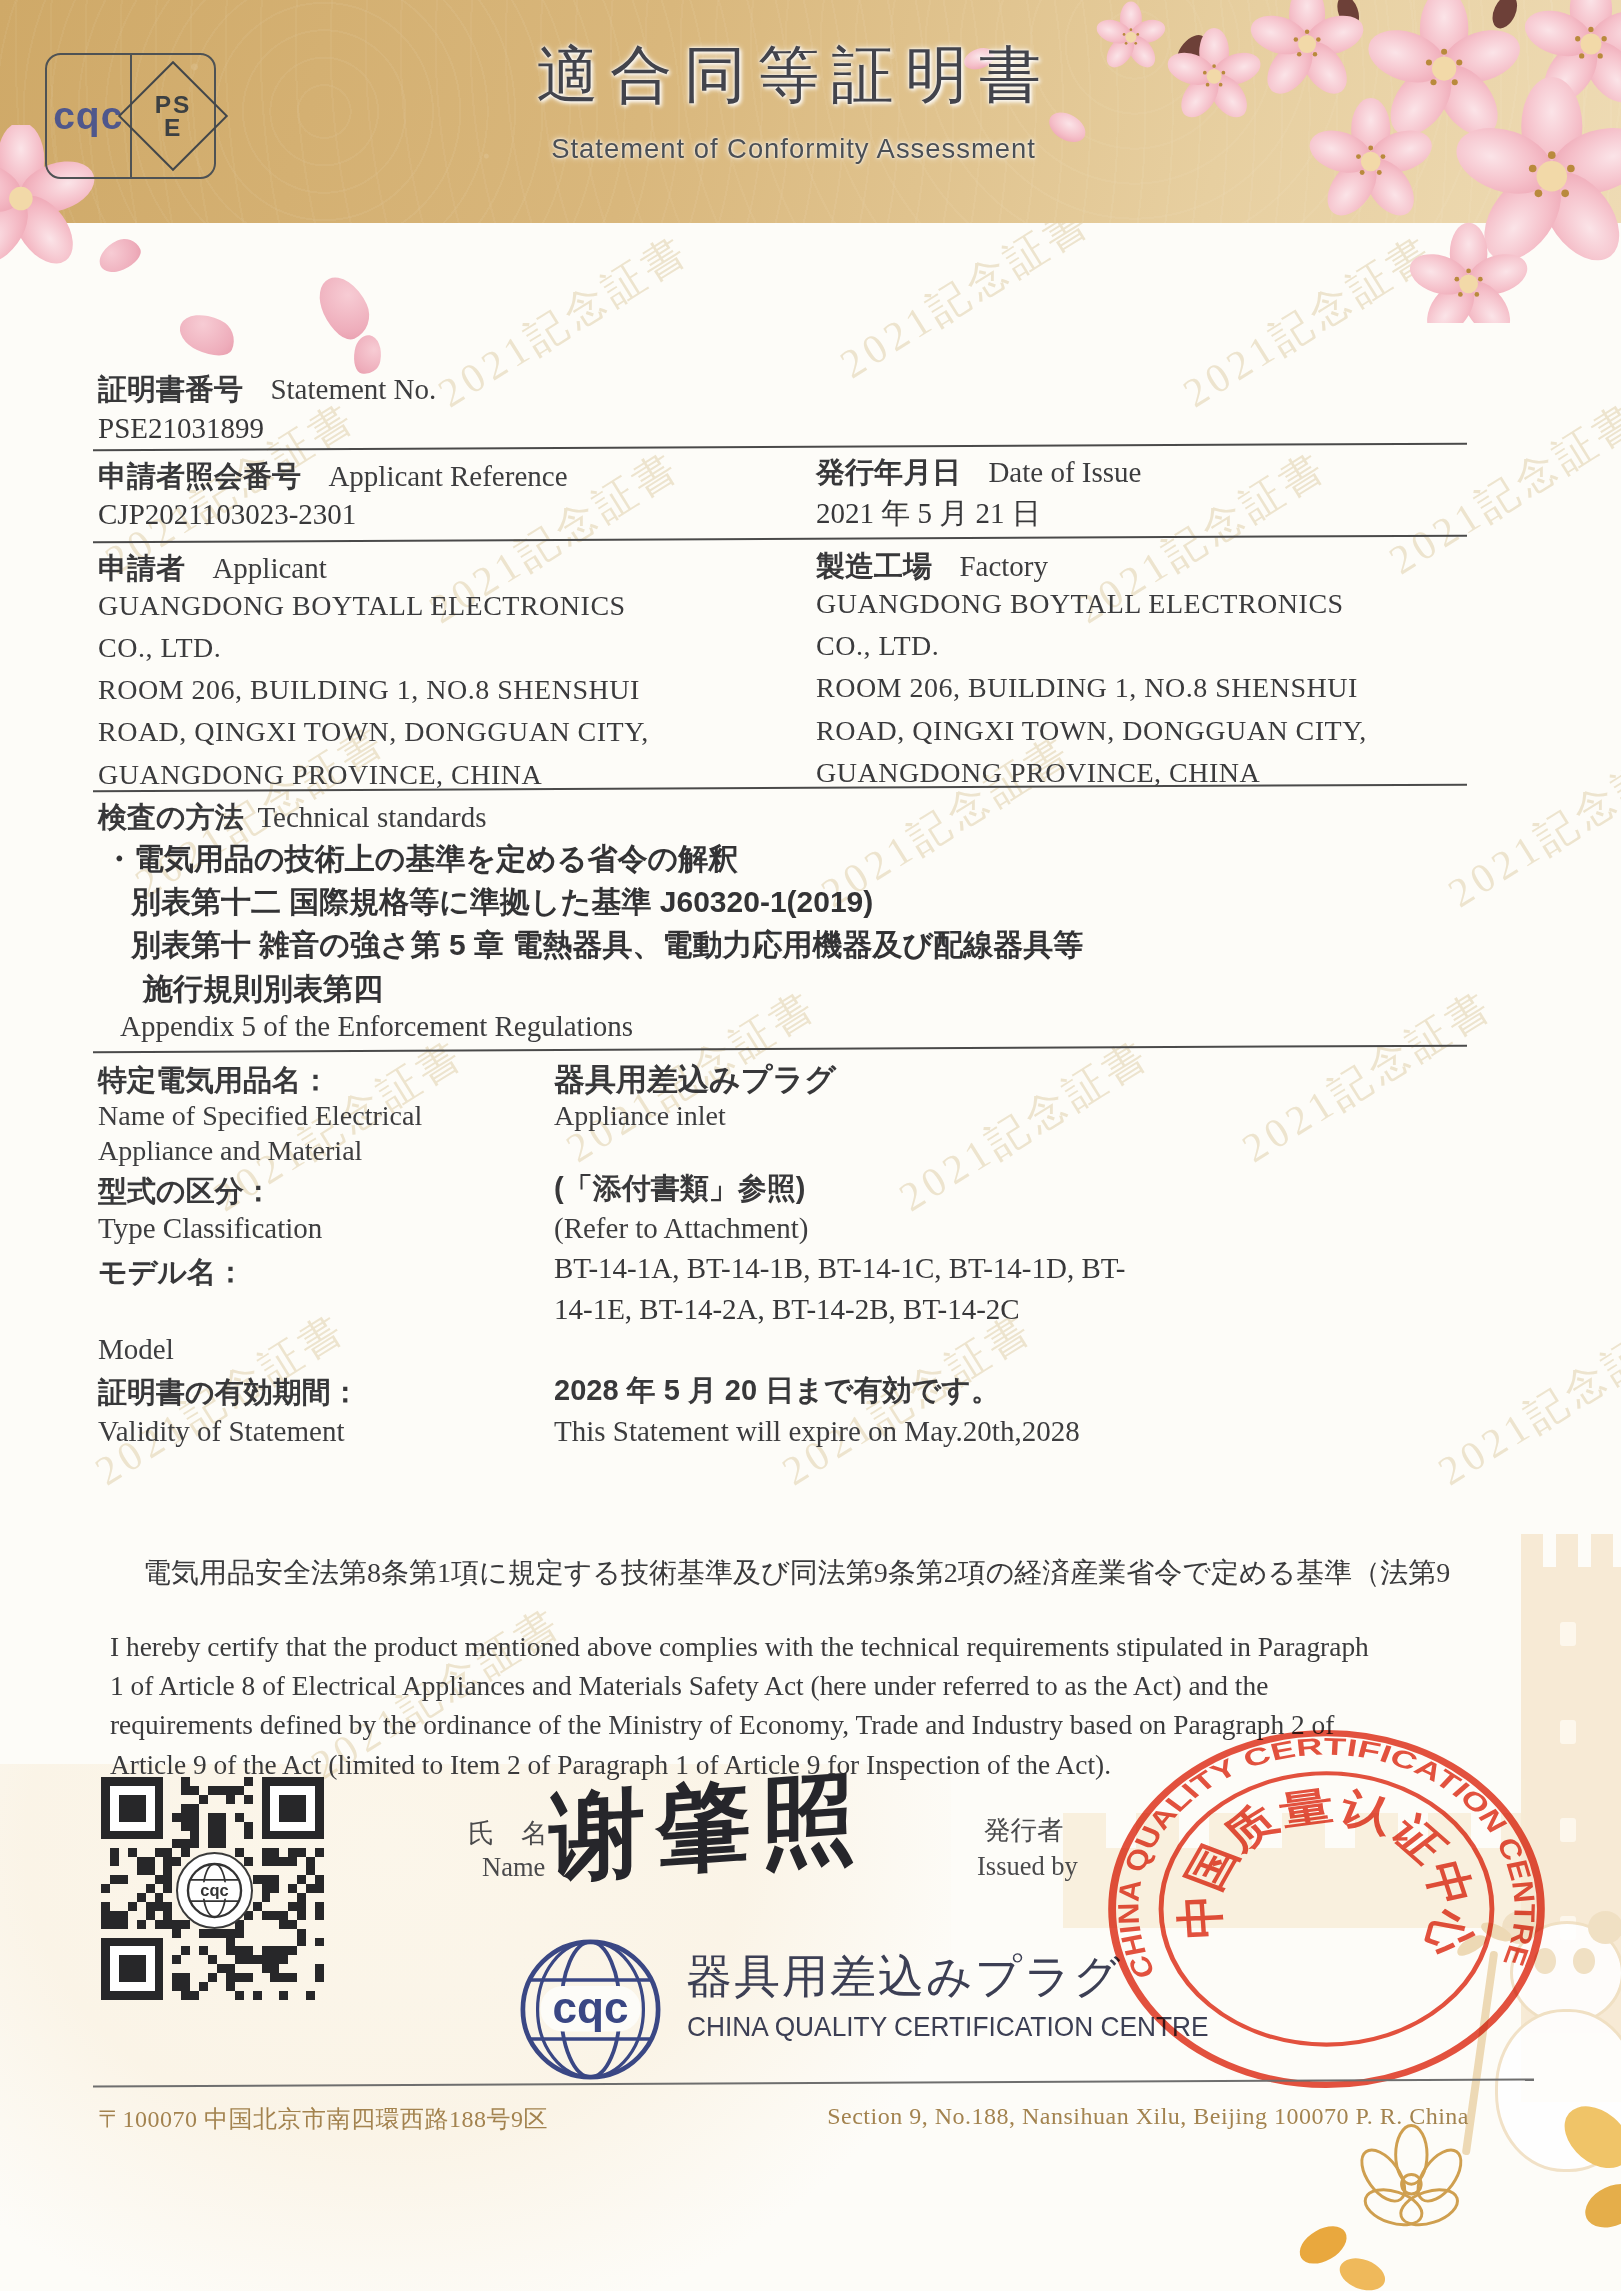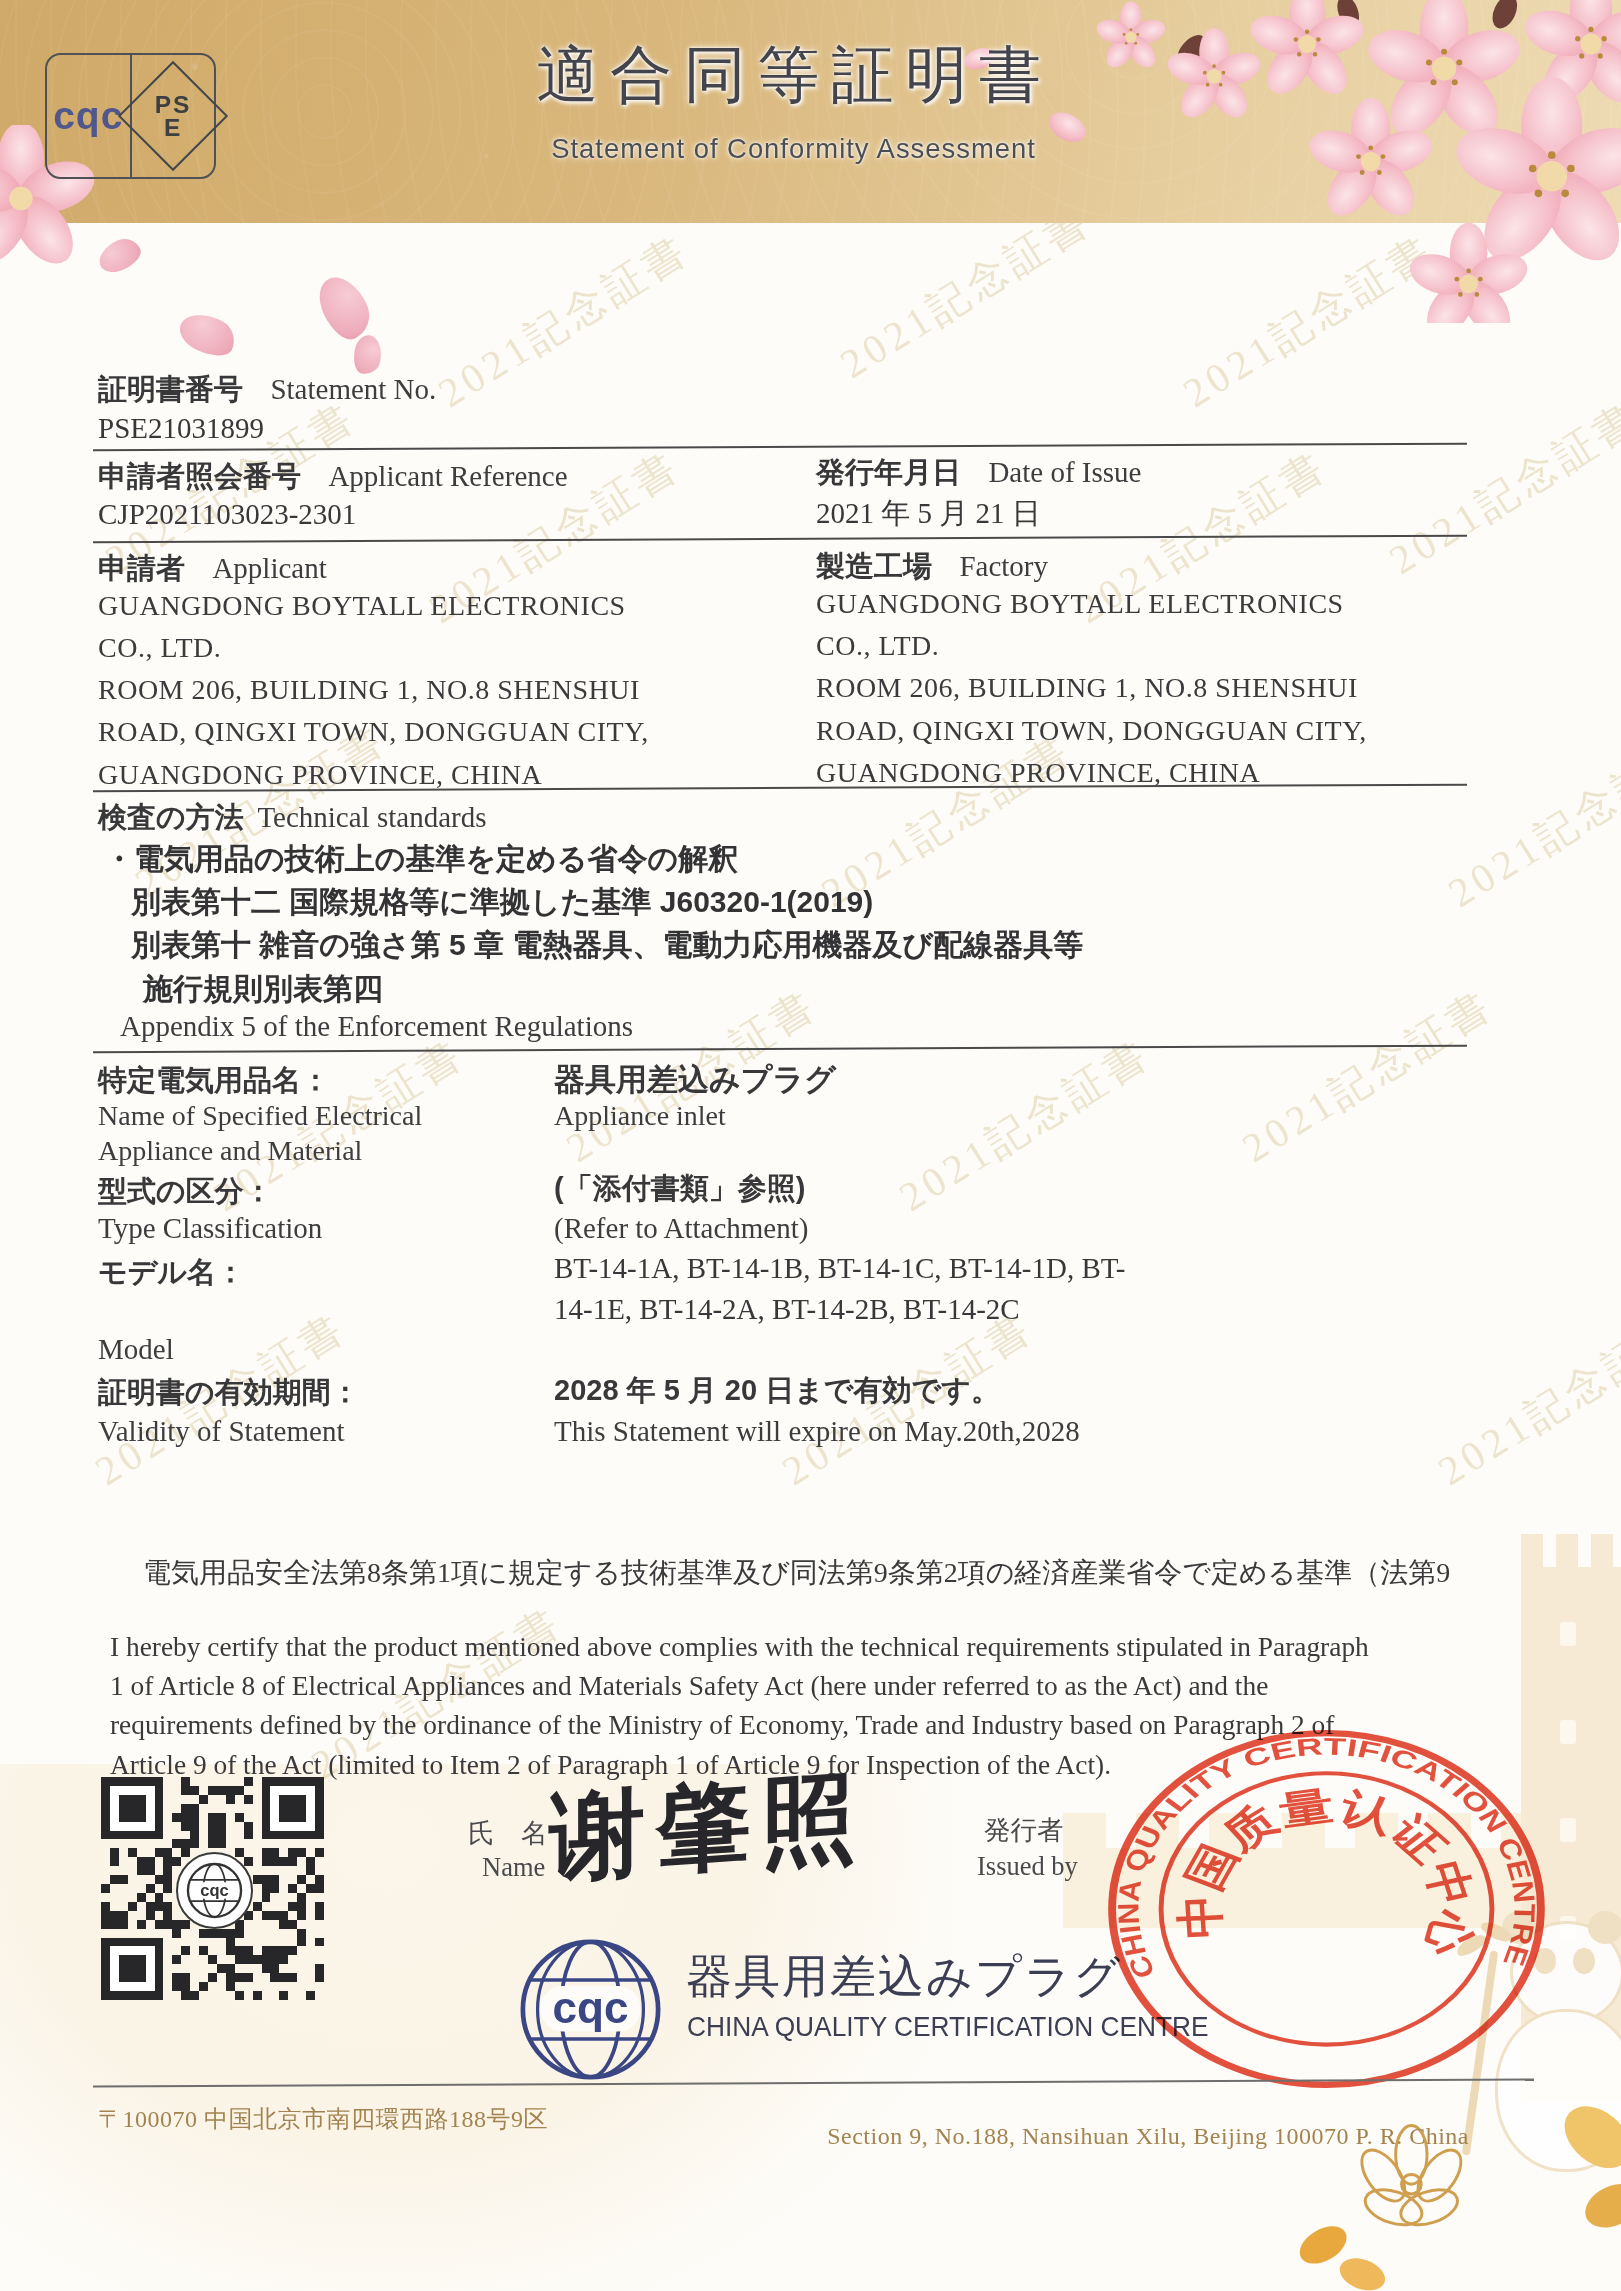--- a/index.html
+++ b/index.html
@@ -500,16 +500,16 @@
         <textPath href="#stampOuterPath" textLength="755" lengthAdjust="spacingAndGlyphs">CHINA  QUALITY   CERTIFICATION   CENTRE</textPath>
       </text>
       <text fill="#e2432e" font-size="50" font-weight="bold">
         <textPath href="#stampInnerPath" textLength="438" lengthAdjust="spacingAndGlyphs">中国质量认证中心</textPath>
       </text>
     </g>
   </svg>
 
   <div class="hline" style="left:93px;top:2082px;width:1441px;height:1.5px;background:#6e6e6e;transform:rotate(-0.28deg);"></div>
   <div class="abs footer-text" style="left:98px;top:2103px;">〒100070  中国北京市南四環西路188号9区</div>
-  <div class="abs footer-text" style="left:804px;top:2103px;width:665px;text-align:right;margin-top:20px;">Section 9, No.188, Nansihuan Xilu, Beijing 100070 P. R. China</div>
+  <div class="abs footer-text" style="left:804px;top:2103px;width:665px;text-align:right;">Section 9, No.188, Nansihuan Xilu, Beijing 100070 P. R. China</div>
 
 </div>
 
 
 </body></html>

